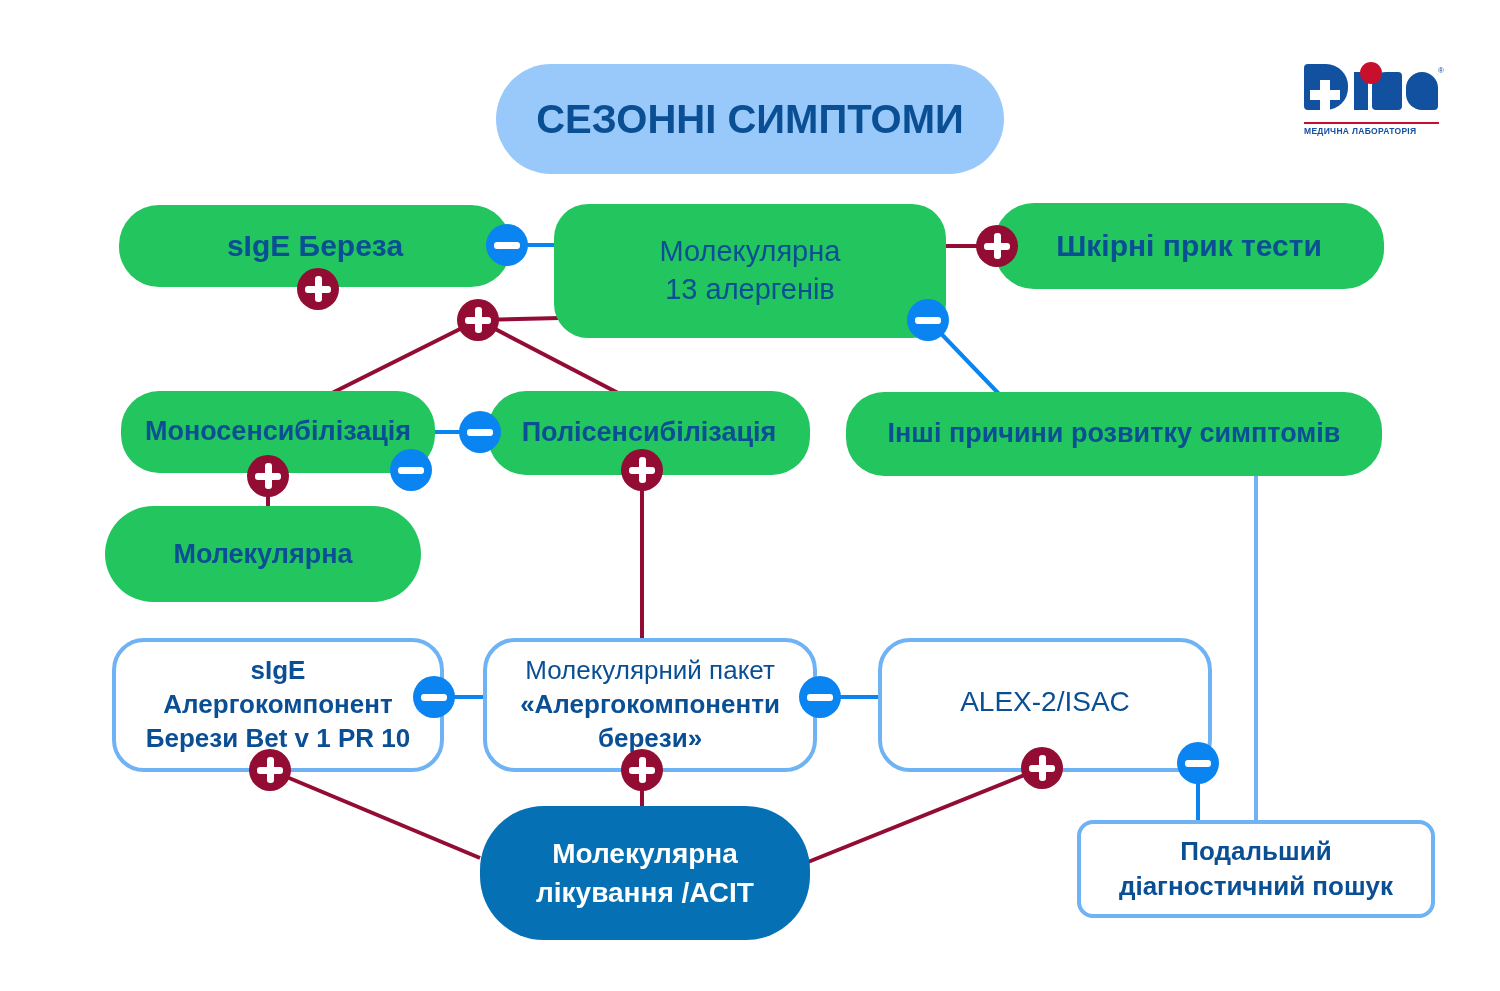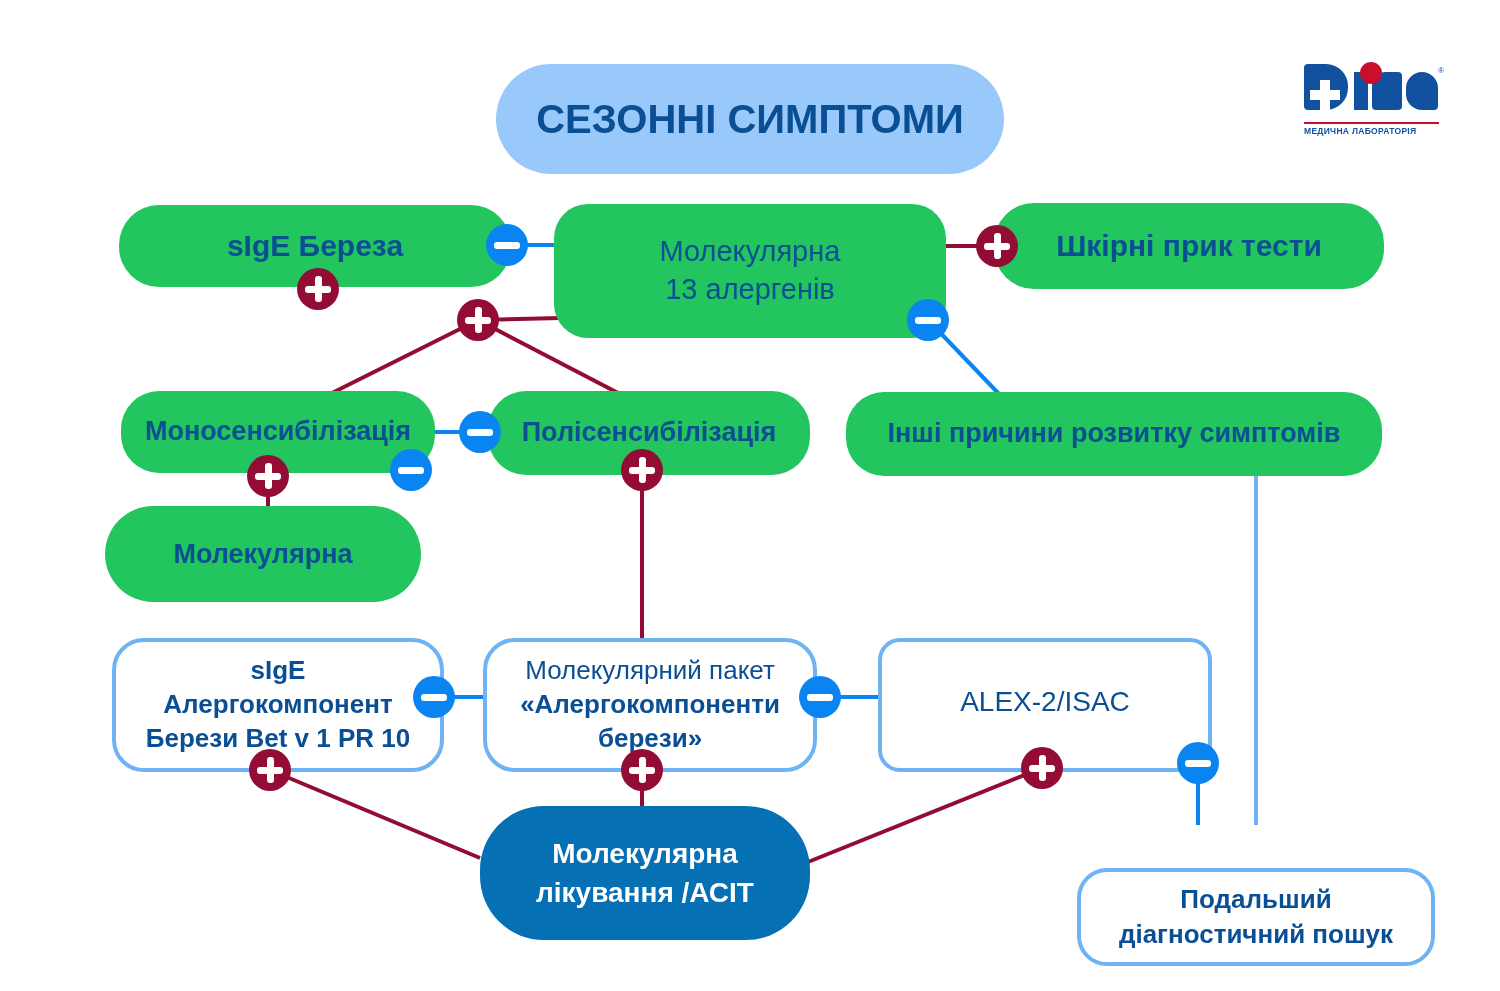--- a/index.html
+++ b/index.html
@@ -110,30 +110,30 @@
   <span>Алергокомпонент</span>
   <span>Берези Bet v 1 PR 10</span>
 </div>
 
 <div class="node outline" style="left:483px;top:638px;width:334px;height:134px;border-radius:32px;font-size:26px;line-height:1.3;">
   <span>Молекулярний пакет</span>
   <span class="bold">«Алергокомпоненти</span>
   <span class="bold">берези»</span>
 </div>
 
-<div class="node outline" style="left:878px;top:638px;width:334px;height:134px;border-radius:22px;font-size:28px;justify-content:flex-start;padding-top:42px;">
+<div class="node outline" style="left:878px;top:638px;width:334px;height:134px;border-radius:32px;font-size:28px;justify-content:flex-start;padding-top:42px;">
   <span>ALEX-2/ISAC</span>
 </div>
 
 <div class="node dark bold" style="left:480px;top:806px;width:330px;height:134px;border-radius:64px;font-size:28px;line-height:1.4;">
   <span>Молекулярна</span>
   <span>лікування /АСІТ</span>
 </div>
 
-<div class="node outline bold" style="left:1077px;top:820px;width:358px;height:98px;border-radius:30px;font-size:26px;line-height:1.35;margin-top:48px;">
+<div class="node outline bold" style="left:1077px;top:820px;width:358px;height:98px;border-radius:16px;font-size:26px;line-height:1.35;">
   <span>Подальший</span>
   <span>діагностичний пошук</span>
 </div>
 
 <div class="badge minus" style="left:507px;top:245px;"></div>
 <div class="badge plus" style="left:318px;top:289px;"></div>
 <div class="badge plus" style="left:997px;top:246px;"></div>
 <div class="badge plus" style="left:478px;top:320px;"></div>
 <div class="badge minus" style="left:928px;top:320px;"></div>
 <div class="badge minus" style="left:480px;top:432px;"></div>

